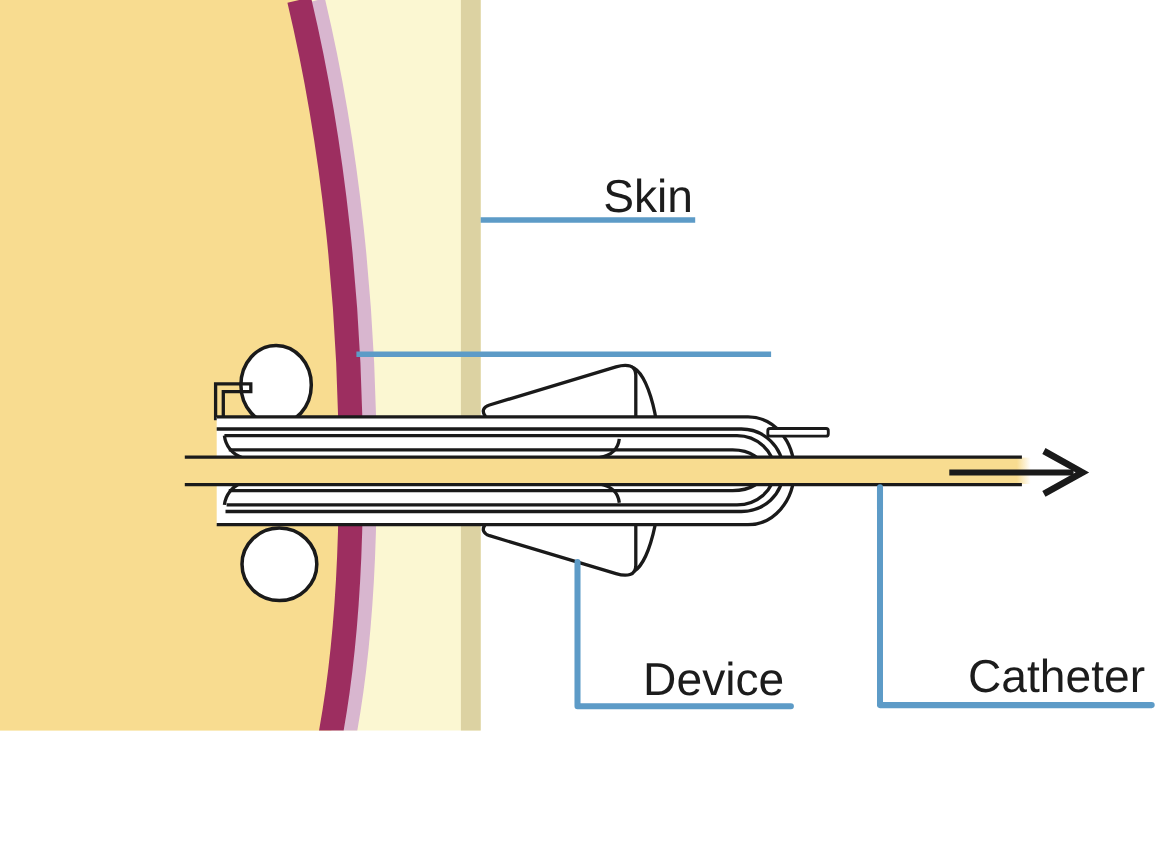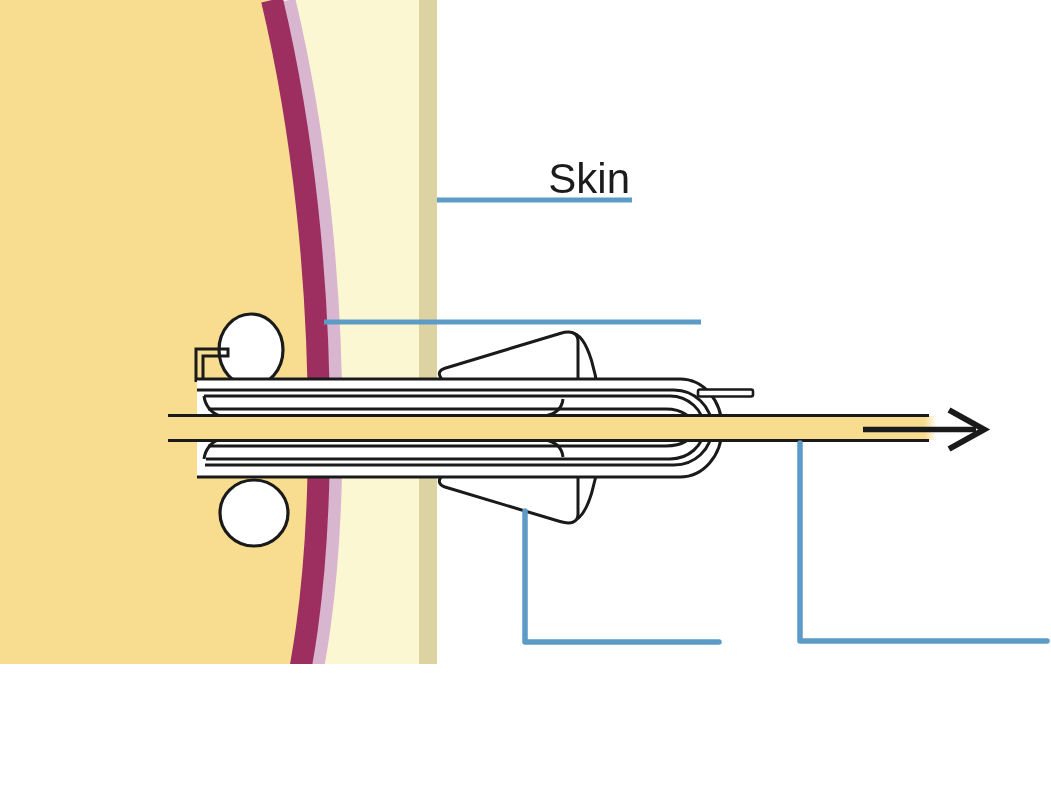--- a/index.html
+++ b/index.html
@@ -84,14 +84,16 @@
 
     <path d="M 863,429.5 H 976" fill="none" stroke="#1A1A1A" stroke-width="5.5"></path>
     <path d="M 949,410 L 984,429.5 L 949,449" fill="none" stroke="#1A1A1A" stroke-width="6"></path>
 
     <path d="M 525,511 V 642 H 719" fill="none" stroke="#5D9BC7" stroke-width="5.5" stroke-linejoin="round" stroke-linecap="round"></path>
 
     <path d="M 800,443 V 641 H 1047" fill="none" stroke="#5D9BC7" stroke-width="5.5" stroke-linejoin="round" stroke-linecap="round"></path>
   </svg>
 
   <div class="label label-skin">Skin</div>
+  <div class="label label-device">Device</div>
+  <div class="label label-catheter">Catheter</div>
 
 </div>
 
 </body></html>

